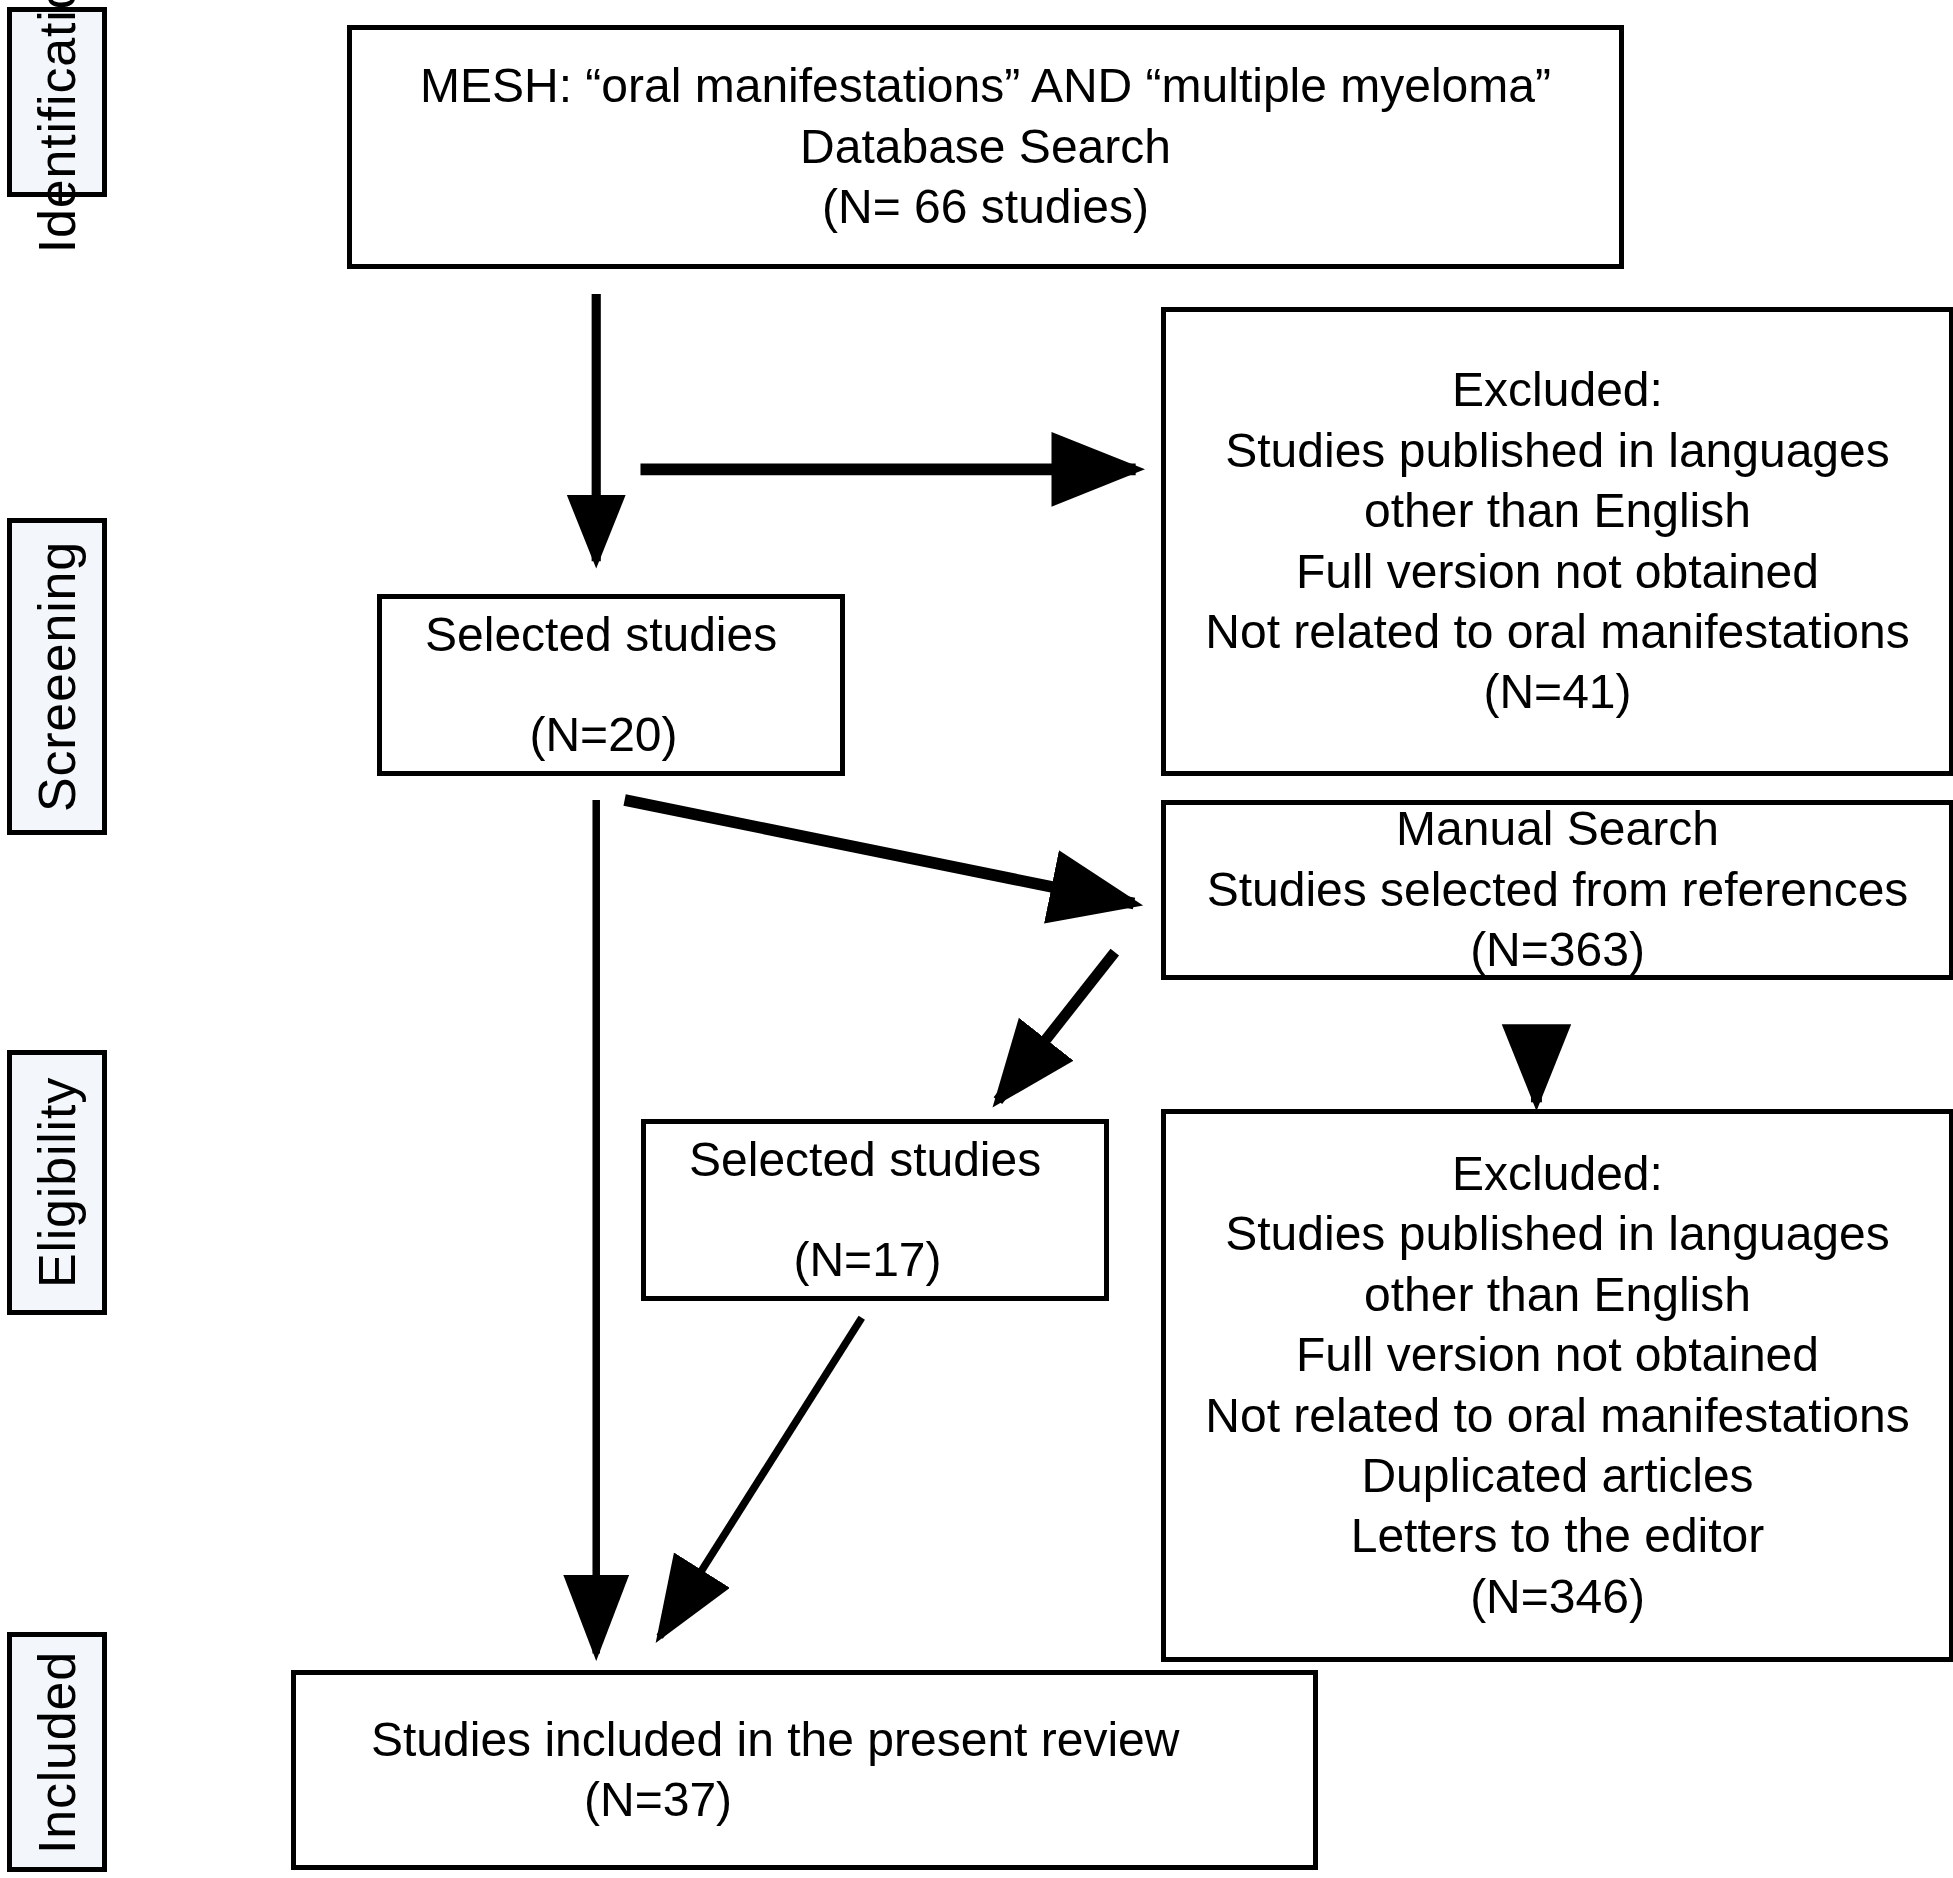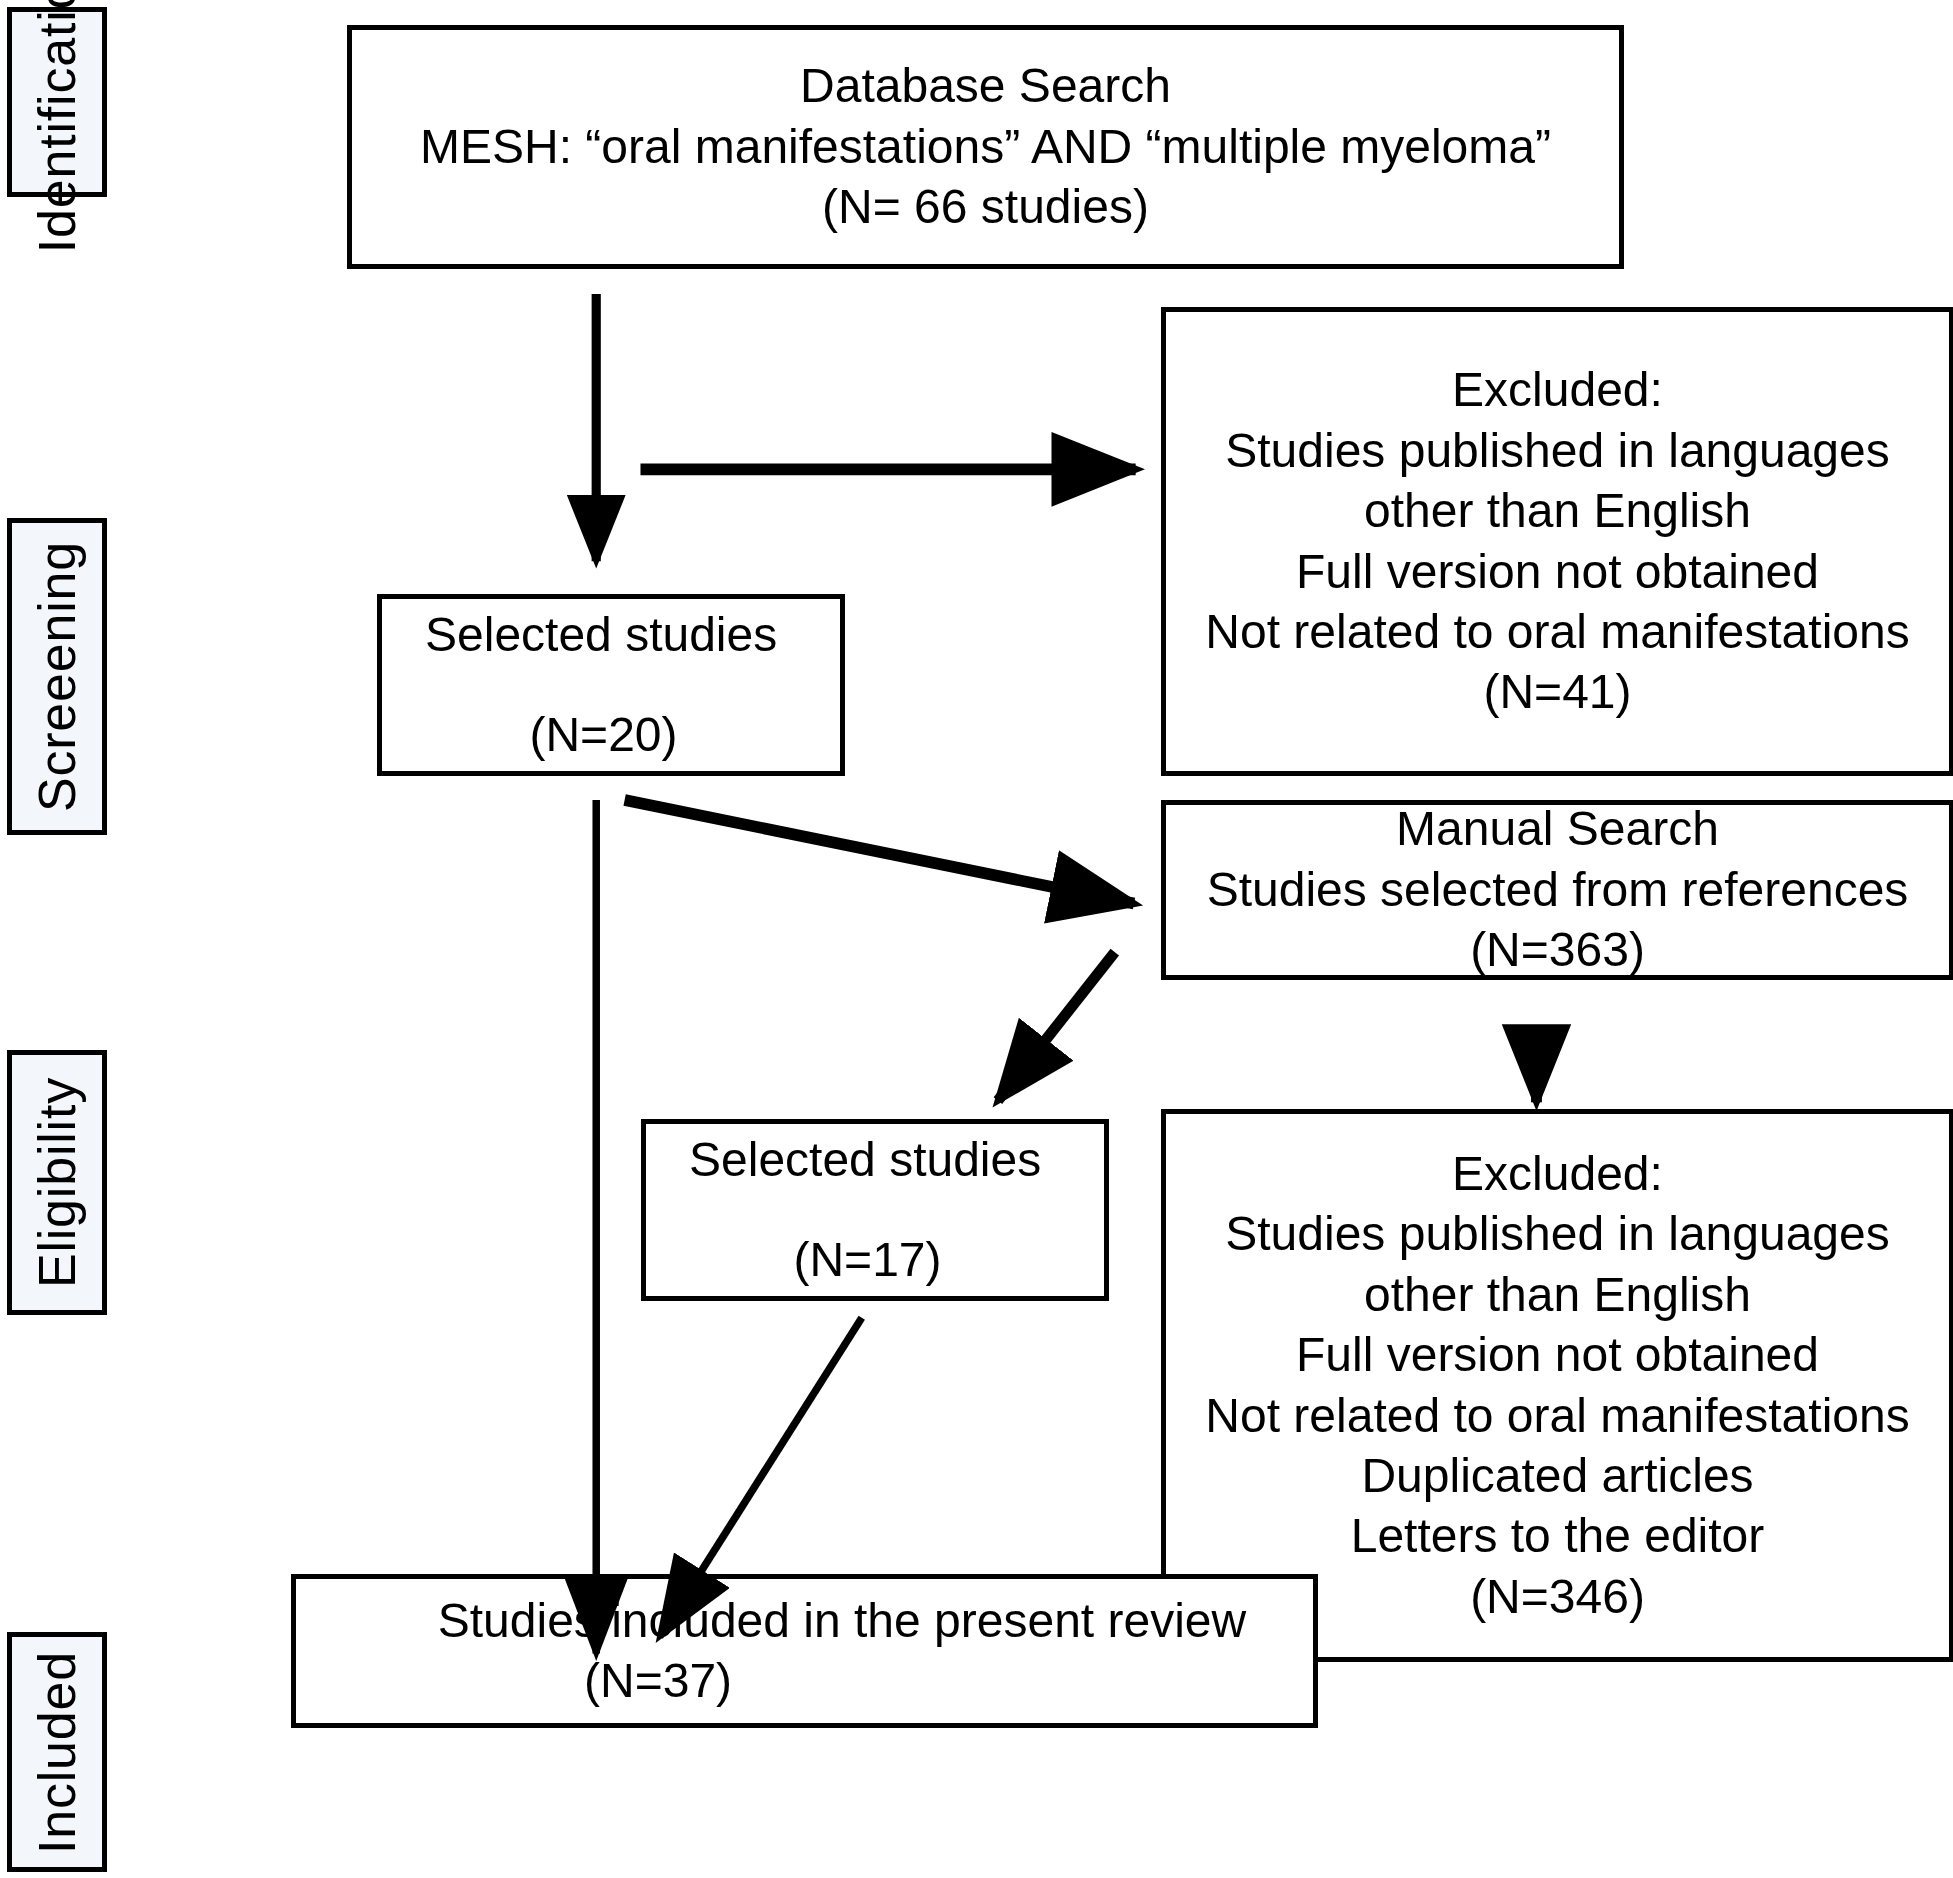--- a/index.html
+++ b/index.html
@@ -96,22 +96,22 @@
 
   <div class="stage-box" style="left:6.7px; top:1050px; width:100px; height:265px;">
     <span class="stage-label">Eligibility</span>
   </div>
 
   <div class="stage-box" style="left:6.7px; top:1632px; width:100px; height:240px;">
     <span class="stage-label">Included</span>
   </div>
 
   <div class="flow-box" style="left:347px; top:25px; width:1277px; height:244px;">
+    <div class="line">MESH: “oral manifestations” AND “multiple myeloma”</div>
     <div class="line">Database Search</div>
-    <div class="line">MESH: “oral manifestations” AND “multiple myeloma”</div>
     <div class="line">(N= 66 studies)</div>
   </div>
 
   <div class="flow-box" style="left:1161px; top:307px; width:793px; height:469px;">
     <div class="line">Excluded:</div>
     <div class="line">Studies published in languages</div>
     <div class="line">other than English</div>
     <div class="line">Full version not obtained</div>
     <div class="line">Not related to oral manifestations</div>
     <div class="line">(N=41)</div>
@@ -137,21 +137,21 @@
     <div class="line">Excluded:</div>
     <div class="line">Studies published in languages</div>
     <div class="line">other than English</div>
     <div class="line">Full version not obtained</div>
     <div class="line">Not related to oral manifestations</div>
     <div class="line">Duplicated articles</div>
     <div class="line">Letters to the editor</div>
     <div class="line">(N=346)</div>
   </div>
 
-  <div class="flow-box included-box" style="left:291px; top:1574px; width:1027px; height:154px;align-items:center;">
+  <div class="flow-box included-box" style="left:291px; top:1670px; width:1027px; height:200px;">
     <div class="line">Studies included in the present review</div>
     <div class="line sub">(N=37)</div>
   </div>
 
   <svg id="arrows" viewBox="0 0 2340 2250">
     <defs>
       <marker id="ah" markerWidth="9" markerHeight="9" refX="7.2" refY="3.2" orient="auto" markerUnits="strokeWidth">
         <path d="M0,0 L8,3.2 L0,6.4 Z" fill="#000000"></path>
       </marker>
       <marker id="ah-slim" markerWidth="13" markerHeight="13" refX="10.5" refY="4.4" orient="auto" markerUnits="strokeWidth">

